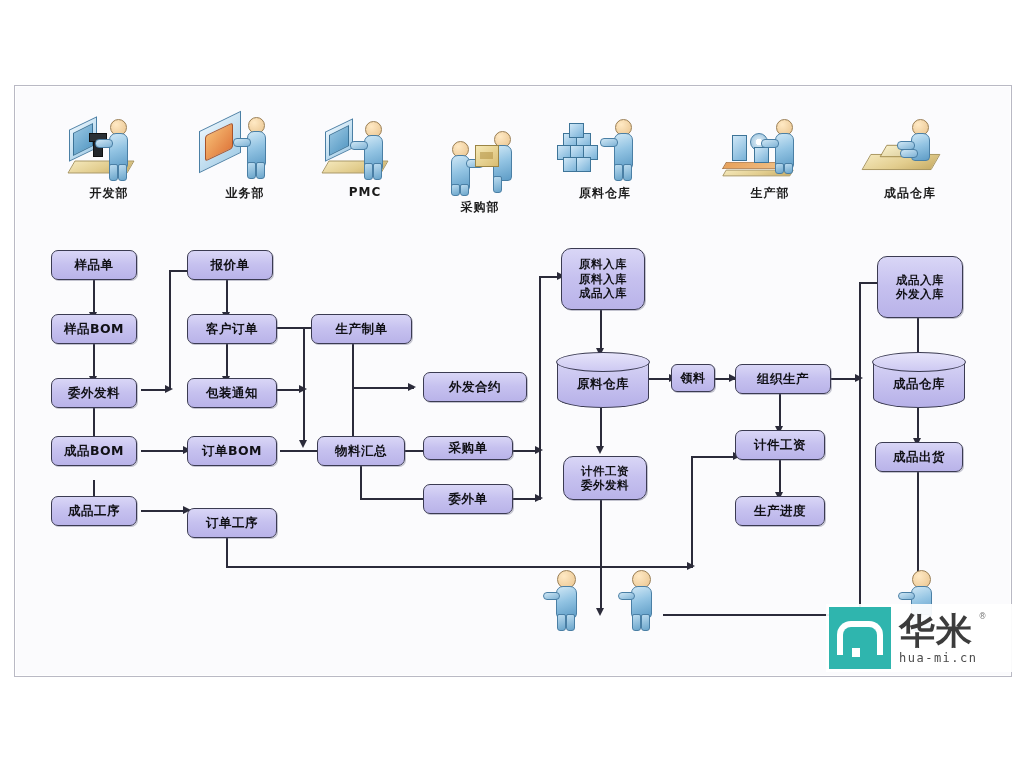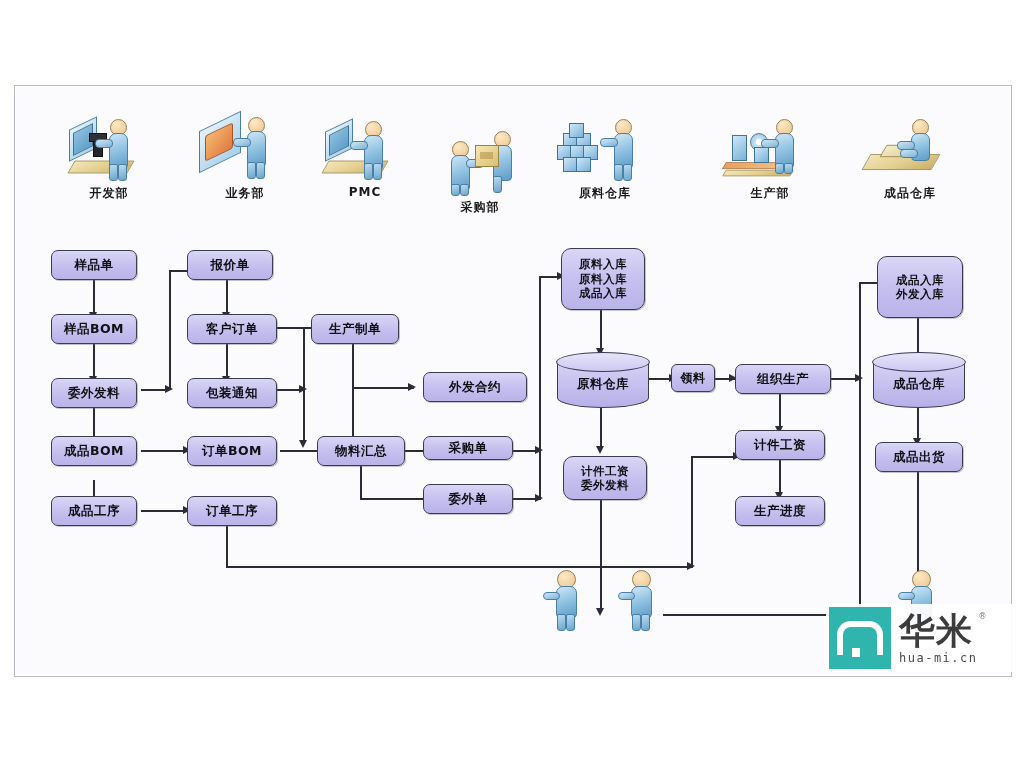--- a/index.html
+++ b/index.html
@@ -363,23 +363,23 @@
     <div class="node" style="left:36px;top:164px;width:86px;height:30px;">样品单</div>
     <div class="node" style="left:36px;top:228px;width:86px;height:30px;">样品BOM</div>
     <div class="node" style="left:36px;top:292px;width:86px;height:30px;">委外发料</div>
     <div class="node" style="left:36px;top:350px;width:86px;height:30px;">成品BOM</div>
     <div class="node" style="left:36px;top:410px;width:86px;height:30px;">成品工序</div>
 
     <div class="node" style="left:172px;top:164px;width:86px;height:30px;">报价单</div>
     <div class="node" style="left:172px;top:228px;width:90px;height:30px;">客户订单</div>
     <div class="node" style="left:172px;top:292px;width:90px;height:30px;">包装通知</div>
     <div class="node" style="left:172px;top:350px;width:90px;height:30px;">订单BOM</div>
-    <div class="node" style="left:172px;top:410px;width:90px;height:30px;">订单工序</div>
-
-    <div class="node" style="left:296px;top:228px;width:88px;height:30px;">生产制单</div>
+    <div class="node" style="left:172px;top:422px;width:90px;height:30px;">订单工序</div>
+
+    <div class="node" style="left:296px;top:228px;width:101px;height:30px;">生产制单</div>
     <div class="node" style="left:302px;top:350px;width:88px;height:30px;">物料汇总</div>
 
     <div class="node" style="left:408px;top:286px;width:104px;height:30px;">外发合约</div>
     <div class="node" style="left:408px;top:350px;width:90px;height:24px;">采购单</div>
     <div class="node" style="left:408px;top:398px;width:90px;height:30px;">委外单</div>
 
     <div class="node multi" style="left:546px;top:162px;width:84px;height:62px;flex-direction:column;">
       <span>原料入库</span>
       <span>原料入库</span>
       <span>成品入库</span>

